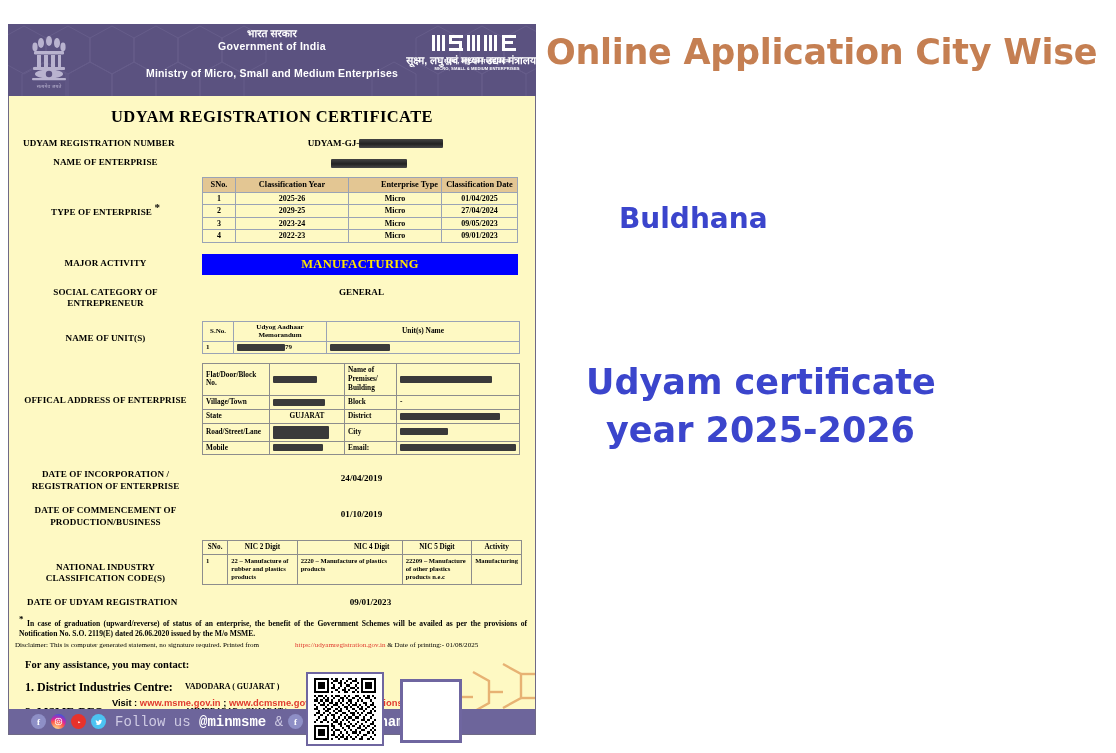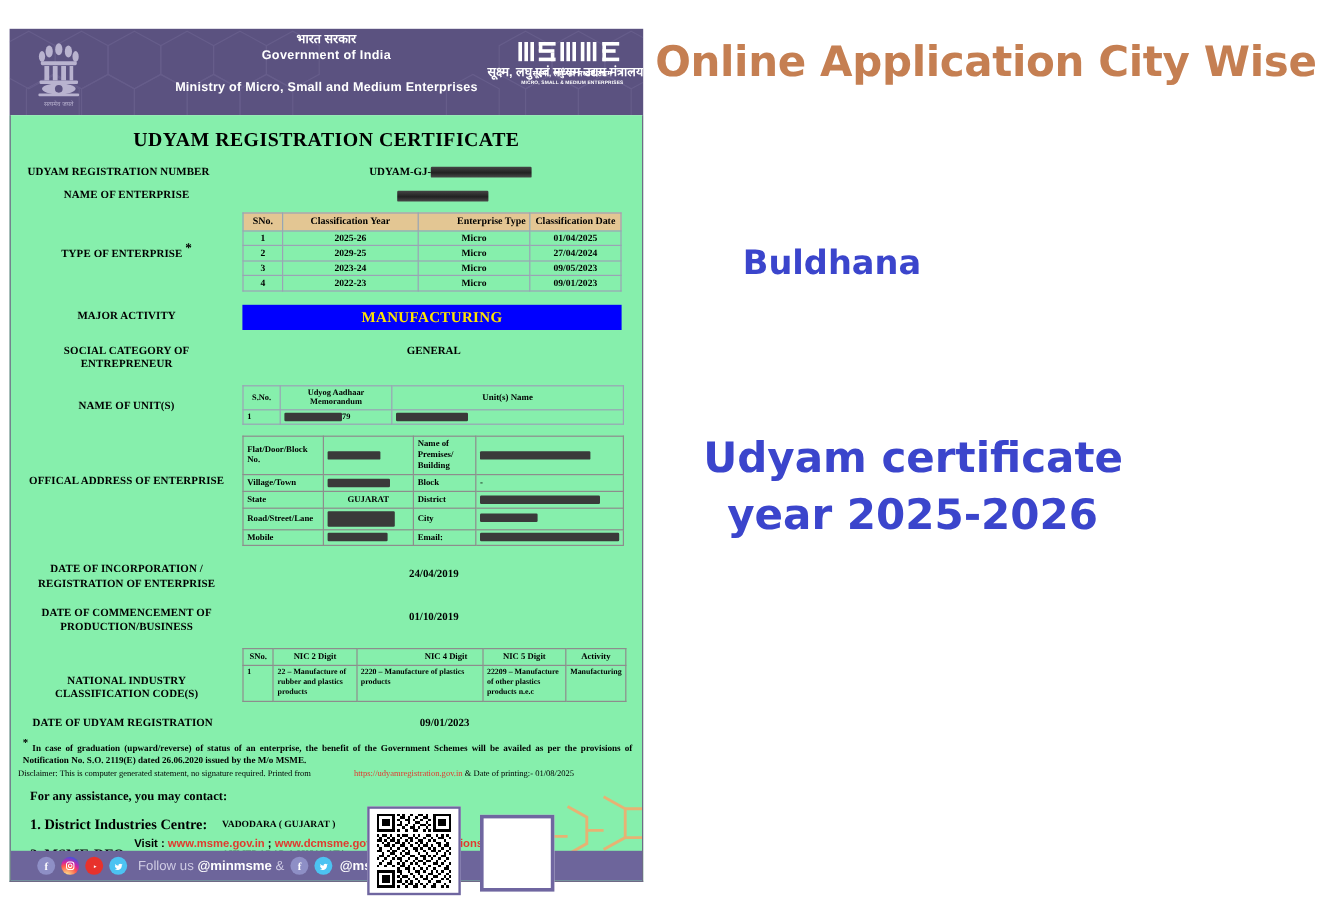--- a/index.html
+++ b/index.html
@@ -54,21 +54,21 @@
   .msme-en{font-size:4.1px;letter-spacing:.1px;margin-top:1px;font-weight:bold;}
 
   
   .cert-body{
     position:relative;
     border:1px solid #6f6a86;
     border-top:none;
     height:639px;
     box-sizing:border-box;
     padding:0;
-    background:#86efac;
+    background:#fef9c3;
     font-family:"Liberation Serif", serif;
     color:#000;
     overflow:hidden;
   }
   .cert-title{
     text-align:center;
     font-weight:bold;
     font-size:16.5px;
     letter-spacing:.4px;
     margin-top:11px;
@@ -245,22 +245,22 @@
     font-family:"Liberation Serif", serif;
     flex:0 0 auto;
   }
   .soc-fb{background:#8e8fc6;}
   .soc-ig{background:radial-gradient(circle at 30% 107%,#fdf497 0%,#fd5949 45%,#d6249f 60%,#285AEB 90%);}
   .soc-yt{background:#e8322c;}
   .soc-tw{background:#4cc3f2;}
   .soc-fb2{background:#8e8fc6;}
   .soc-tw2{background:#4cc3f2;}
   .follow{
-    font-family:Liberation Sans, sans-serif;
-    font-size:11px;color:#cfcbe4;margin-left:4px;white-space:nowrap;text-align:center;
+    font-family:Liberation Mono, monospace;
+    font-size:14px;color:#cfcbe4;margin-left:4px;white-space:nowrap;text-align:center;
   }
   .follow b{color:#ffffff;}
 
   
   .hexdeco{
     position:absolute;right:0;bottom:10px;
     width:92px;height:62px;
     pointer-events:none;
   }
 

